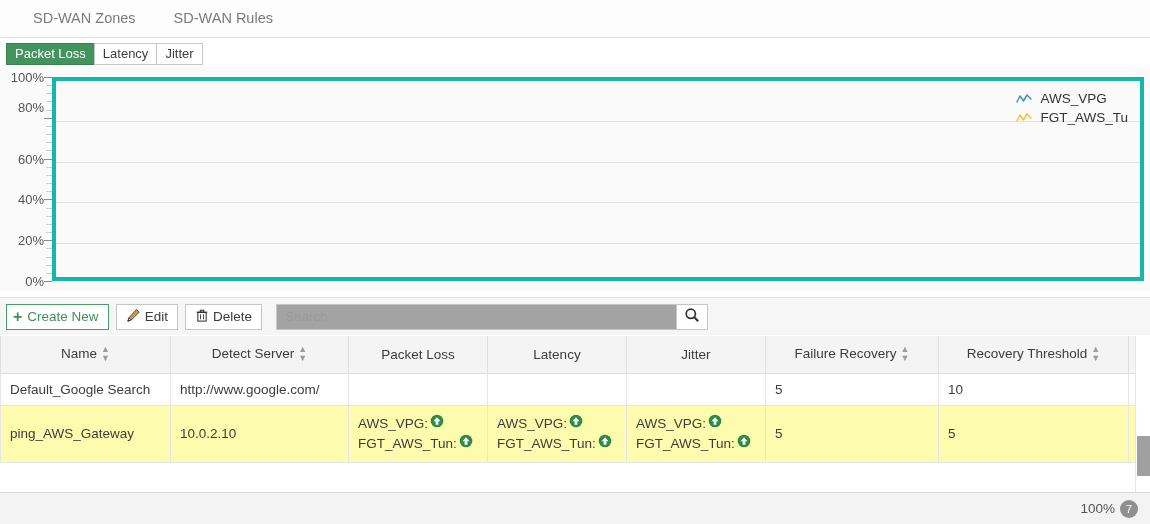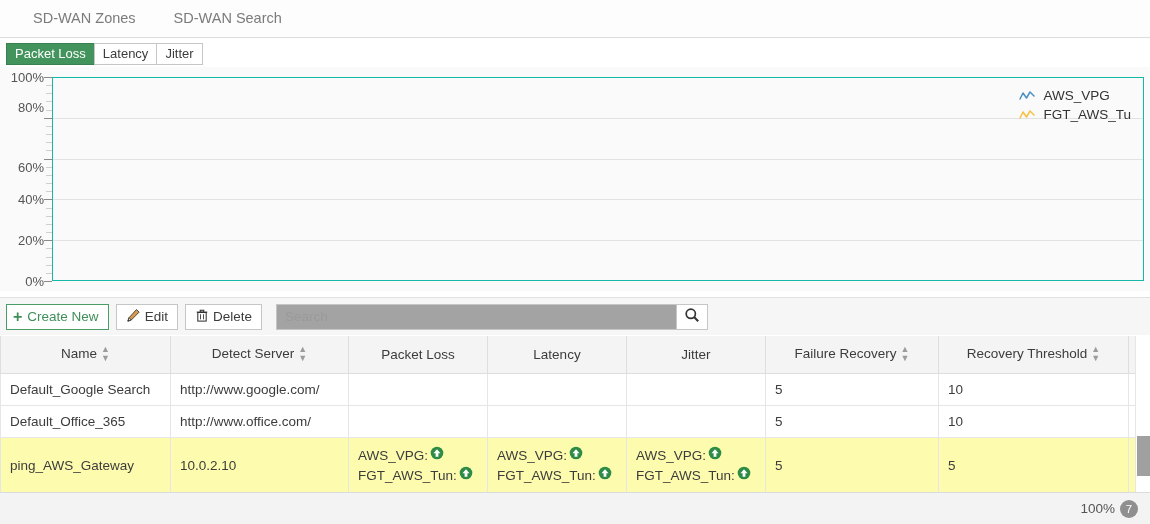--- a/index.html
+++ b/index.html
@@ -84,21 +84,21 @@
   }
   .ytick {
     position: absolute;
     right: 0; width: 6px;
     border-top: 1px solid #cfcfcf;
   }
   .ytick.major { width: 8px; border-top-color: #8a8a8a; }
   .plot {
     position: absolute; left: 52px; top: 10px;
     width: 1092px; height: 204px;
-    border: 1px solid #14b8a6;
+    border: 4px solid #14b8a6;
     background: #fafafa;
     overflow: hidden;
   }
   .gridline {
     position: absolute; left: 0; right: 0;
     border-top: 1px solid #e2e2e2;
   }
   .legend {
     position: absolute; right: 12px; top: 10px;
     display: flex; flex-direction: column;
@@ -259,39 +259,39 @@
 </head>
 <body>
 
 <div id="app">
 
   <div class="tabbar" id="tabbar">
       <div class="tab">
         <span>SD-WAN Zones</span>
       </div>
       <div class="tab">
-        <span>SD-WAN Search</span>
+        <span>SD-WAN Rules</span>
       </div>
     </div>
 
   <div class="metricbar" id="metricbar">
       <div class="metric-btn active">Packet Loss</div>
       <div class="metric-btn">Latency</div>
       <div class="metric-btn">Jitter</div>
     </div>
 
   <div class="chart-wrap">
     <div class="chart-yaxis" id="yaxis">
         <div class="ylabel" style="top: 214px;">0%</div>
         <div class="ytick major" style="top: 214px;"></div>
         <div class="ylabel" style="top: 173.2px; text-align: right;">20%</div>
         <div class="ytick major" style="top: 173.2px;"></div>
         <div class="ylabel" style="top: 132.4px;">40%</div>
         <div class="ytick major" style="top: 132.4px;"></div>
-        <div class="ylabel" style="top: 91.6px; margin-top: 8px;">60%</div>
+        <div class="ylabel" style="top: 91.6px;">60%</div>
         <div class="ytick major" style="top: 91.6px;"></div>
         <div class="ylabel" style="top: 40px;">80%</div>
         <div class="ytick major" style="top: 50.8px;"></div>
         <div class="ylabel" style="top: 10px;">100%</div>
         <div class="ytick major" style="top: 10px;"></div>
         <div class="ytick" style="top: 205.84px;"></div>
         <div class="ytick" style="top: 197.68px;"></div>
         <div class="ytick" style="top: 189.52px;"></div>
         <div class="ytick" style="top: 181.36px;"></div>
         <div class="ytick" style="top: 165.04px;"></div>
@@ -406,30 +406,20 @@
           <tr class="">
             <td>Default_Google Search</td>
             <td>http://www.google.com/</td>
             <td></td>
             <td></td>
             <td></td>
             <td>5</td>
             <td>10</td>
             <td></td>
           </tr>
-          <tr class="">
-            <td>Default_Office_365</td>
-            <td>http://www.office.com/</td>
-            <td></td>
-            <td></td>
-            <td></td>
-            <td>5</td>
-            <td>10</td>
-            <td></td>
-          </tr>
           <tr class="selected">
             <td>ping_AWS_Gateway</td>
             <td>10.0.2.10</td>
             <td>
               <div class="cell-line">
                 <span>AWS_VPG:</span>
                 <span><svg class="up-icon" viewBox="0 0 16 16">
                     <circle cx="8" cy="8" r="7.2" fill="#2e8b45"></circle>
                     <path d="M8 3.6 L12 8.2 L9.6 8.2 L9.6 12.4 L6.4 12.4 L6.4 8.2 L4 8.2 Z" fill="#ffffff"></path>
                   </svg></span>

